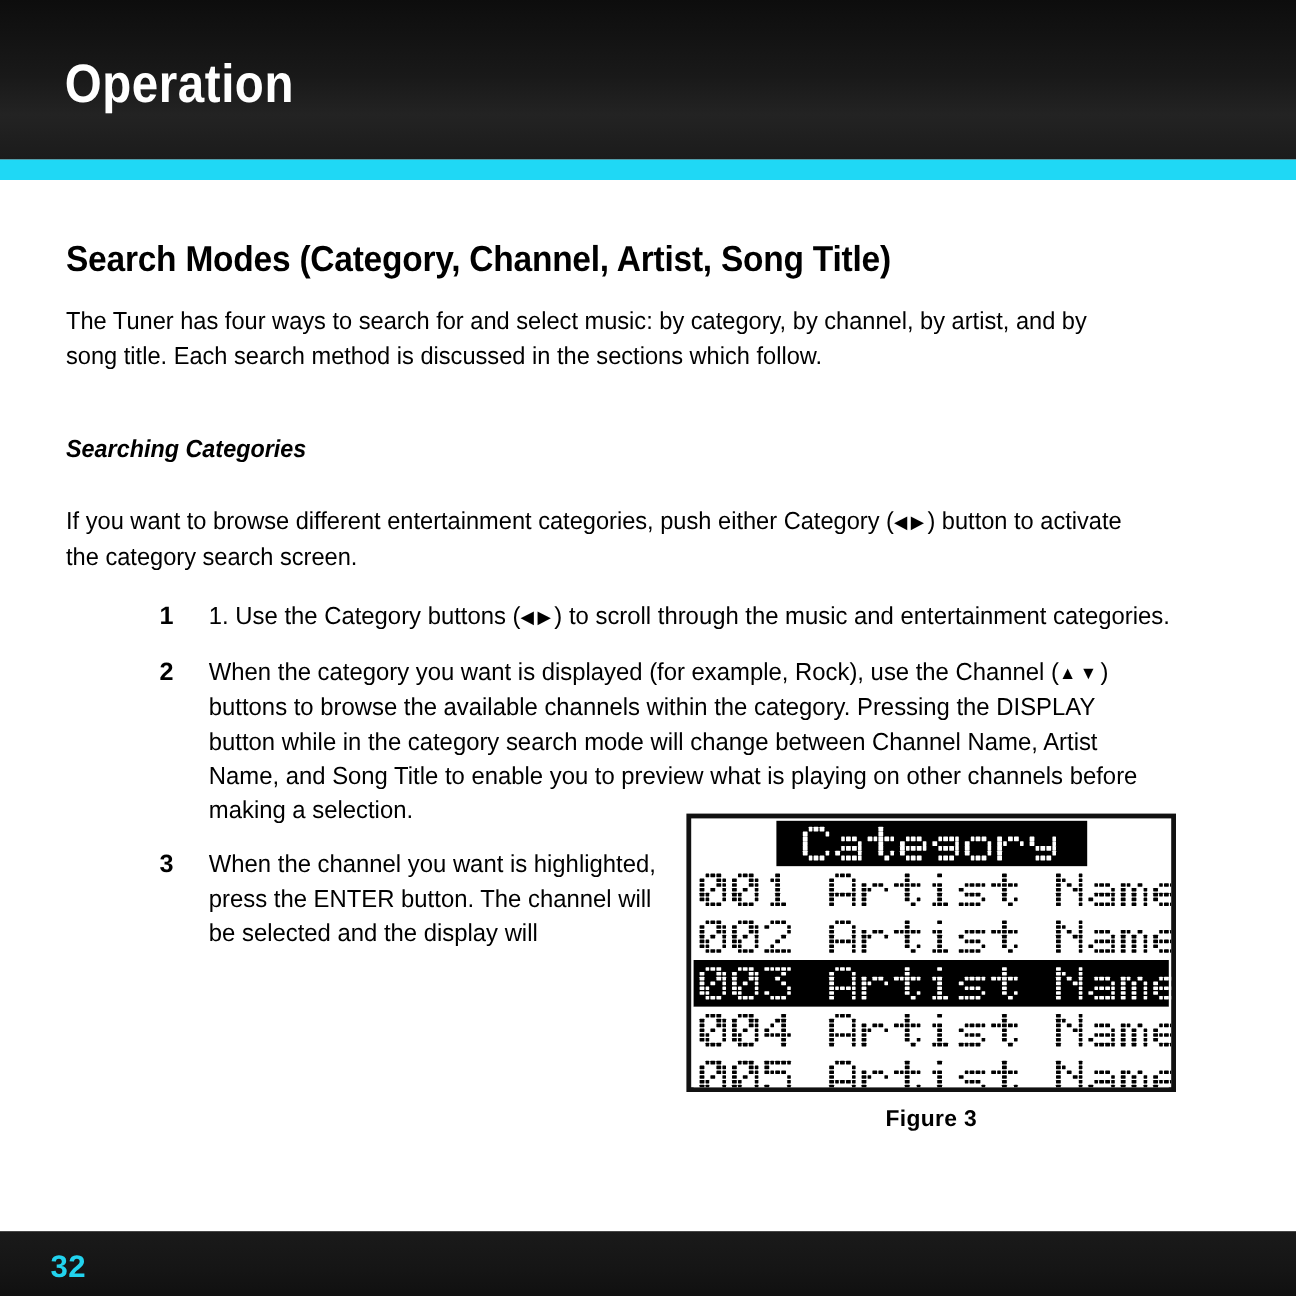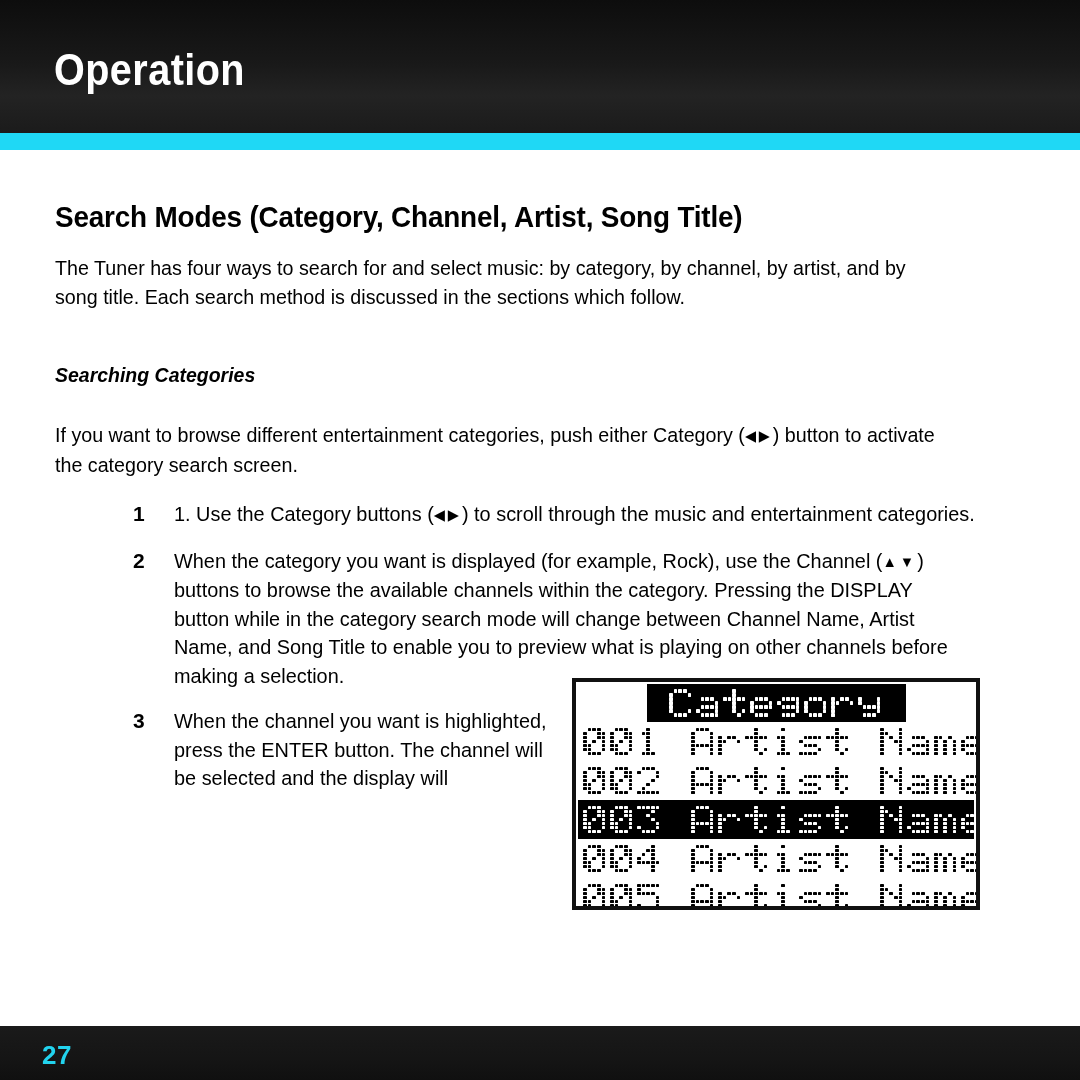--- a/index.html
+++ b/index.html
@@ -291,19 +291,20 @@
             </div>
             <div class="lcd-row">
               <div class="dotmatrix lcd-line-text"><span class="dm-char"><i style="left: 5.7px; top: 1px;"></i><i style="left: 10.4px; top: 1px;"></i><i style="left: 15.1px; top: 1px;"></i><i style="left: 1px; top: 5px;"></i><i style="left: 15.1px; top: 5px;"></i><i style="left: 19.8px; top: 5px;"></i><i style="left: 1px; top: 9px;"></i><i style="left: 15.1px; top: 9px;"></i><i style="left: 19.8px; top: 9px;"></i><i style="left: 1px; top: 13px;"></i><i style="left: 10.4px; top: 13px;"></i><i style="left: 19.8px; top: 13px;"></i><i style="left: 1px; top: 17px;"></i><i style="left: 5.7px; top: 17px;"></i><i style="left: 19.8px; top: 17px;"></i><i style="left: 1px; top: 21px;"></i><i style="left: 5.7px; top: 21px;"></i><i style="left: 19.8px; top: 21px;"></i><i style="left: 5.7px; top: 25px;"></i><i style="left: 10.4px; top: 25px;"></i><i style="left: 15.1px; top: 25px;"></i></span><span class="dm-char"><i style="left: 5.7px; top: 1px;"></i><i style="left: 10.4px; top: 1px;"></i><i style="left: 15.1px; top: 1px;"></i><i style="left: 1px; top: 5px;"></i><i style="left: 15.1px; top: 5px;"></i><i style="left: 19.8px; top: 5px;"></i><i style="left: 1px; top: 9px;"></i><i style="left: 15.1px; top: 9px;"></i><i style="left: 19.8px; top: 9px;"></i><i style="left: 1px; top: 13px;"></i><i style="left: 10.4px; top: 13px;"></i><i style="left: 19.8px; top: 13px;"></i><i style="left: 1px; top: 17px;"></i><i style="left: 5.7px; top: 17px;"></i><i style="left: 19.8px; top: 17px;"></i><i style="left: 1px; top: 21px;"></i><i style="left: 5.7px; top: 21px;"></i><i style="left: 19.8px; top: 21px;"></i><i style="left: 5.7px; top: 25px;"></i><i style="left: 10.4px; top: 25px;"></i><i style="left: 15.1px; top: 25px;"></i></span><span class="dm-char"><i style="left: 15.1px; top: 1px;"></i><i style="left: 10.4px; top: 5px;"></i><i style="left: 15.1px; top: 5px;"></i><i style="left: 5.7px; top: 9px;"></i><i style="left: 15.1px; top: 9px;"></i><i style="left: 1px; top: 13px;"></i><i style="left: 15.1px; top: 13px;"></i><i style="left: 1px; top: 17px;"></i><i style="left: 5.7px; top: 17px;"></i><i style="left: 10.4px; top: 17px;"></i><i style="left: 15.1px; top: 17px;"></i><i style="left: 19.8px; top: 17px;"></i><i style="left: 15.1px; top: 21px;"></i><i style="left: 15.1px; top: 25px;"></i></span><span class="dm-char"></span><span class="dm-char"><i style="left: 5.7px; top: 1px;"></i><i style="left: 10.4px; top: 1px;"></i><i style="left: 15.1px; top: 1px;"></i><i style="left: 1px; top: 5px;"></i><i style="left: 19.8px; top: 5px;"></i><i style="left: 1px; top: 9px;"></i><i style="left: 19.8px; top: 9px;"></i><i style="left: 1px; top: 13px;"></i><i style="left: 19.8px; top: 13px;"></i><i style="left: 1px; top: 17px;"></i><i style="left: 5.7px; top: 17px;"></i><i style="left: 10.4px; top: 17px;"></i><i style="left: 15.1px; top: 17px;"></i><i style="left: 19.8px; top: 17px;"></i><i style="left: 1px; top: 21px;"></i><i style="left: 19.8px; top: 21px;"></i><i style="left: 1px; top: 25px;"></i><i style="left: 19.8px; top: 25px;"></i></span><span class="dm-char"><i style="left: 1px; top: 9px;"></i><i style="left: 10.4px; top: 9px;"></i><i style="left: 15.1px; top: 9px;"></i><i style="left: 1px; top: 13px;"></i><i style="left: 5.7px; top: 13px;"></i><i style="left: 19.8px; top: 13px;"></i><i style="left: 1px; top: 17px;"></i><i style="left: 1px; top: 21px;"></i><i style="left: 1px; top: 25px;"></i></span><span class="dm-char"><i style="left: 10.4px; top: 1px;"></i><i style="left: 10.4px; top: 5px;"></i><i style="left: 1px; top: 9px;"></i><i style="left: 5.7px; top: 9px;"></i><i style="left: 10.4px; top: 9px;"></i><i style="left: 15.1px; top: 9px;"></i><i style="left: 19.8px; top: 9px;"></i><i style="left: 10.4px; top: 13px;"></i><i style="left: 10.4px; top: 17px;"></i><i style="left: 10.4px; top: 21px;"></i><i style="left: 19.8px; top: 21px;"></i><i style="left: 15.1px; top: 25px;"></i></span><span class="dm-char"><i style="left: 10.4px; top: 1px;"></i><i style="left: 5.7px; top: 9px;"></i><i style="left: 10.4px; top: 9px;"></i><i style="left: 10.4px; top: 13px;"></i><i style="left: 10.4px; top: 17px;"></i><i style="left: 10.4px; top: 21px;"></i><i style="left: 5.7px; top: 25px;"></i><i style="left: 10.4px; top: 25px;"></i><i style="left: 15.1px; top: 25px;"></i></span><span class="dm-char"><i style="left: 5.7px; top: 9px;"></i><i style="left: 10.4px; top: 9px;"></i><i style="left: 15.1px; top: 9px;"></i><i style="left: 19.8px; top: 9px;"></i><i style="left: 1px; top: 13px;"></i><i style="left: 5.7px; top: 17px;"></i><i style="left: 10.4px; top: 17px;"></i><i style="left: 15.1px; top: 17px;"></i><i style="left: 19.8px; top: 21px;"></i><i style="left: 1px; top: 25px;"></i><i style="left: 5.7px; top: 25px;"></i><i style="left: 10.4px; top: 25px;"></i><i style="left: 15.1px; top: 25px;"></i></span><span class="dm-char"><i style="left: 10.4px; top: 1px;"></i><i style="left: 10.4px; top: 5px;"></i><i style="left: 1px; top: 9px;"></i><i style="left: 5.7px; top: 9px;"></i><i style="left: 10.4px; top: 9px;"></i><i style="left: 15.1px; top: 9px;"></i><i style="left: 19.8px; top: 9px;"></i><i style="left: 10.4px; top: 13px;"></i><i style="left: 10.4px; top: 17px;"></i><i style="left: 10.4px; top: 21px;"></i><i style="left: 19.8px; top: 21px;"></i><i style="left: 15.1px; top: 25px;"></i></span><span class="dm-char"></span><span class="dm-char"><i style="left: 1px; top: 1px;"></i><i style="left: 19.8px; top: 1px;"></i><i style="left: 1px; top: 5px;"></i><i style="left: 5.7px; top: 5px;"></i><i style="left: 19.8px; top: 5px;"></i><i style="left: 1px; top: 9px;"></i><i style="left: 10.4px; top: 9px;"></i><i style="left: 19.8px; top: 9px;"></i><i style="left: 1px; top: 13px;"></i><i style="left: 15.1px; top: 13px;"></i><i style="left: 19.8px; top: 13px;"></i><i style="left: 1px; top: 17px;"></i><i style="left: 19.8px; top: 17px;"></i><i style="left: 1px; top: 21px;"></i><i style="left: 19.8px; top: 21px;"></i><i style="left: 1px; top: 25px;"></i><i style="left: 19.8px; top: 25px;"></i></span><span class="dm-char"><i style="left: 5.7px; top: 9px;"></i><i style="left: 10.4px; top: 9px;"></i><i style="left: 15.1px; top: 9px;"></i><i style="left: 19.8px; top: 13px;"></i><i style="left: 5.7px; top: 17px;"></i><i style="left: 10.4px; top: 17px;"></i><i style="left: 15.1px; top: 17px;"></i><i style="left: 19.8px; top: 17px;"></i><i style="left: 1px; top: 21px;"></i><i style="left: 19.8px; top: 21px;"></i><i style="left: 5.7px; top: 25px;"></i><i style="left: 10.4px; top: 25px;"></i><i style="left: 15.1px; top: 25px;"></i><i style="left: 19.8px; top: 25px;"></i></span><span class="dm-char"><i style="left: 1px; top: 9px;"></i><i style="left: 5.7px; top: 9px;"></i><i style="left: 15.1px; top: 9px;"></i><i style="left: 1px; top: 13px;"></i><i style="left: 10.4px; top: 13px;"></i><i style="left: 19.8px; top: 13px;"></i><i style="left: 1px; top: 17px;"></i><i style="left: 10.4px; top: 17px;"></i><i style="left: 19.8px; top: 17px;"></i><i style="left: 1px; top: 21px;"></i><i style="left: 10.4px; top: 21px;"></i><i style="left: 19.8px; top: 21px;"></i><i style="left: 1px; top: 25px;"></i><i style="left: 10.4px; top: 25px;"></i><i style="left: 19.8px; top: 25px;"></i></span><span class="dm-char"><i style="left: 5.7px; top: 9px;"></i><i style="left: 10.4px; top: 9px;"></i><i style="left: 15.1px; top: 9px;"></i><i style="left: 1px; top: 13px;"></i><i style="left: 19.8px; top: 13px;"></i><i style="left: 1px; top: 17px;"></i><i style="left: 5.7px; top: 17px;"></i><i style="left: 10.4px; top: 17px;"></i><i style="left: 15.1px; top: 17px;"></i><i style="left: 19.8px; top: 17px;"></i><i style="left: 1px; top: 21px;"></i><i style="left: 5.7px; top: 25px;"></i><i style="left: 10.4px; top: 25px;"></i><i style="left: 15.1px; top: 25px;"></i></span></div>
             </div>
             <div class="lcd-row">
               <div class="dotmatrix lcd-line-text"><span class="dm-char"><i style="left: 5.7px; top: 1px;"></i><i style="left: 10.4px; top: 1px;"></i><i style="left: 15.1px; top: 1px;"></i><i style="left: 1px; top: 5px;"></i><i style="left: 15.1px; top: 5px;"></i><i style="left: 19.8px; top: 5px;"></i><i style="left: 1px; top: 9px;"></i><i style="left: 15.1px; top: 9px;"></i><i style="left: 19.8px; top: 9px;"></i><i style="left: 1px; top: 13px;"></i><i style="left: 10.4px; top: 13px;"></i><i style="left: 19.8px; top: 13px;"></i><i style="left: 1px; top: 17px;"></i><i style="left: 5.7px; top: 17px;"></i><i style="left: 19.8px; top: 17px;"></i><i style="left: 1px; top: 21px;"></i><i style="left: 5.7px; top: 21px;"></i><i style="left: 19.8px; top: 21px;"></i><i style="left: 5.7px; top: 25px;"></i><i style="left: 10.4px; top: 25px;"></i><i style="left: 15.1px; top: 25px;"></i></span><span class="dm-char"><i style="left: 5.7px; top: 1px;"></i><i style="left: 10.4px; top: 1px;"></i><i style="left: 15.1px; top: 1px;"></i><i style="left: 1px; top: 5px;"></i><i style="left: 15.1px; top: 5px;"></i><i style="left: 19.8px; top: 5px;"></i><i style="left: 1px; top: 9px;"></i><i style="left: 15.1px; top: 9px;"></i><i style="left: 19.8px; top: 9px;"></i><i style="left: 1px; top: 13px;"></i><i style="left: 10.4px; top: 13px;"></i><i style="left: 19.8px; top: 13px;"></i><i style="left: 1px; top: 17px;"></i><i style="left: 5.7px; top: 17px;"></i><i style="left: 19.8px; top: 17px;"></i><i style="left: 1px; top: 21px;"></i><i style="left: 5.7px; top: 21px;"></i><i style="left: 19.8px; top: 21px;"></i><i style="left: 5.7px; top: 25px;"></i><i style="left: 10.4px; top: 25px;"></i><i style="left: 15.1px; top: 25px;"></i></span><span class="dm-char"><i style="left: 1px; top: 1px;"></i><i style="left: 5.7px; top: 1px;"></i><i style="left: 10.4px; top: 1px;"></i><i style="left: 15.1px; top: 1px;"></i><i style="left: 19.8px; top: 1px;"></i><i style="left: 1px; top: 5px;"></i><i style="left: 1px; top: 9px;"></i><i style="left: 5.7px; top: 9px;"></i><i style="left: 10.4px; top: 9px;"></i><i style="left: 15.1px; top: 9px;"></i><i style="left: 19.8px; top: 13px;"></i><i style="left: 19.8px; top: 17px;"></i><i style="left: 1px; top: 21px;"></i><i style="left: 19.8px; top: 21px;"></i><i style="left: 5.7px; top: 25px;"></i><i style="left: 10.4px; top: 25px;"></i><i style="left: 15.1px; top: 25px;"></i></span><span class="dm-char"></span><span class="dm-char"><i style="left: 5.7px; top: 1px;"></i><i style="left: 10.4px; top: 1px;"></i><i style="left: 15.1px; top: 1px;"></i><i style="left: 1px; top: 5px;"></i><i style="left: 19.8px; top: 5px;"></i><i style="left: 1px; top: 9px;"></i><i style="left: 19.8px; top: 9px;"></i><i style="left: 1px; top: 13px;"></i><i style="left: 19.8px; top: 13px;"></i><i style="left: 1px; top: 17px;"></i><i style="left: 5.7px; top: 17px;"></i><i style="left: 10.4px; top: 17px;"></i><i style="left: 15.1px; top: 17px;"></i><i style="left: 19.8px; top: 17px;"></i><i style="left: 1px; top: 21px;"></i><i style="left: 19.8px; top: 21px;"></i><i style="left: 1px; top: 25px;"></i><i style="left: 19.8px; top: 25px;"></i></span><span class="dm-char"><i style="left: 1px; top: 9px;"></i><i style="left: 10.4px; top: 9px;"></i><i style="left: 15.1px; top: 9px;"></i><i style="left: 1px; top: 13px;"></i><i style="left: 5.7px; top: 13px;"></i><i style="left: 19.8px; top: 13px;"></i><i style="left: 1px; top: 17px;"></i><i style="left: 1px; top: 21px;"></i><i style="left: 1px; top: 25px;"></i></span><span class="dm-char"><i style="left: 10.4px; top: 1px;"></i><i style="left: 10.4px; top: 5px;"></i><i style="left: 1px; top: 9px;"></i><i style="left: 5.7px; top: 9px;"></i><i style="left: 10.4px; top: 9px;"></i><i style="left: 15.1px; top: 9px;"></i><i style="left: 19.8px; top: 9px;"></i><i style="left: 10.4px; top: 13px;"></i><i style="left: 10.4px; top: 17px;"></i><i style="left: 10.4px; top: 21px;"></i><i style="left: 19.8px; top: 21px;"></i><i style="left: 15.1px; top: 25px;"></i></span><span class="dm-char"><i style="left: 10.4px; top: 1px;"></i><i style="left: 5.7px; top: 9px;"></i><i style="left: 10.4px; top: 9px;"></i><i style="left: 10.4px; top: 13px;"></i><i style="left: 10.4px; top: 17px;"></i><i style="left: 10.4px; top: 21px;"></i><i style="left: 5.7px; top: 25px;"></i><i style="left: 10.4px; top: 25px;"></i><i style="left: 15.1px; top: 25px;"></i></span><span class="dm-char"><i style="left: 5.7px; top: 9px;"></i><i style="left: 10.4px; top: 9px;"></i><i style="left: 15.1px; top: 9px;"></i><i style="left: 19.8px; top: 9px;"></i><i style="left: 1px; top: 13px;"></i><i style="left: 5.7px; top: 17px;"></i><i style="left: 10.4px; top: 17px;"></i><i style="left: 15.1px; top: 17px;"></i><i style="left: 19.8px; top: 21px;"></i><i style="left: 1px; top: 25px;"></i><i style="left: 5.7px; top: 25px;"></i><i style="left: 10.4px; top: 25px;"></i><i style="left: 15.1px; top: 25px;"></i></span><span class="dm-char"><i style="left: 10.4px; top: 1px;"></i><i style="left: 10.4px; top: 5px;"></i><i style="left: 1px; top: 9px;"></i><i style="left: 5.7px; top: 9px;"></i><i style="left: 10.4px; top: 9px;"></i><i style="left: 15.1px; top: 9px;"></i><i style="left: 19.8px; top: 9px;"></i><i style="left: 10.4px; top: 13px;"></i><i style="left: 10.4px; top: 17px;"></i><i style="left: 10.4px; top: 21px;"></i><i style="left: 19.8px; top: 21px;"></i><i style="left: 15.1px; top: 25px;"></i></span><span class="dm-char"></span><span class="dm-char"><i style="left: 1px; top: 1px;"></i><i style="left: 19.8px; top: 1px;"></i><i style="left: 1px; top: 5px;"></i><i style="left: 5.7px; top: 5px;"></i><i style="left: 19.8px; top: 5px;"></i><i style="left: 1px; top: 9px;"></i><i style="left: 10.4px; top: 9px;"></i><i style="left: 19.8px; top: 9px;"></i><i style="left: 1px; top: 13px;"></i><i style="left: 15.1px; top: 13px;"></i><i style="left: 19.8px; top: 13px;"></i><i style="left: 1px; top: 17px;"></i><i style="left: 19.8px; top: 17px;"></i><i style="left: 1px; top: 21px;"></i><i style="left: 19.8px; top: 21px;"></i><i style="left: 1px; top: 25px;"></i><i style="left: 19.8px; top: 25px;"></i></span><span class="dm-char"><i style="left: 5.7px; top: 9px;"></i><i style="left: 10.4px; top: 9px;"></i><i style="left: 15.1px; top: 9px;"></i><i style="left: 19.8px; top: 13px;"></i><i style="left: 5.7px; top: 17px;"></i><i style="left: 10.4px; top: 17px;"></i><i style="left: 15.1px; top: 17px;"></i><i style="left: 19.8px; top: 17px;"></i><i style="left: 1px; top: 21px;"></i><i style="left: 19.8px; top: 21px;"></i><i style="left: 5.7px; top: 25px;"></i><i style="left: 10.4px; top: 25px;"></i><i style="left: 15.1px; top: 25px;"></i><i style="left: 19.8px; top: 25px;"></i></span><span class="dm-char"><i style="left: 1px; top: 9px;"></i><i style="left: 5.7px; top: 9px;"></i><i style="left: 15.1px; top: 9px;"></i><i style="left: 1px; top: 13px;"></i><i style="left: 10.4px; top: 13px;"></i><i style="left: 19.8px; top: 13px;"></i><i style="left: 1px; top: 17px;"></i><i style="left: 10.4px; top: 17px;"></i><i style="left: 19.8px; top: 17px;"></i><i style="left: 1px; top: 21px;"></i><i style="left: 10.4px; top: 21px;"></i><i style="left: 19.8px; top: 21px;"></i><i style="left: 1px; top: 25px;"></i><i style="left: 10.4px; top: 25px;"></i><i style="left: 19.8px; top: 25px;"></i></span><span class="dm-char"><i style="left: 5.7px; top: 9px;"></i><i style="left: 10.4px; top: 9px;"></i><i style="left: 15.1px; top: 9px;"></i><i style="left: 1px; top: 13px;"></i><i style="left: 19.8px; top: 13px;"></i><i style="left: 1px; top: 17px;"></i><i style="left: 5.7px; top: 17px;"></i><i style="left: 10.4px; top: 17px;"></i><i style="left: 15.1px; top: 17px;"></i><i style="left: 19.8px; top: 17px;"></i><i style="left: 1px; top: 21px;"></i><i style="left: 5.7px; top: 25px;"></i><i style="left: 10.4px; top: 25px;"></i><i style="left: 15.1px; top: 25px;"></i></span></div>
             </div>
           </div>
       </div>
     </div>
+    <div class="figure-caption">Figure 3</div>
   </div>
 
 </div>
 
 <div class="footer-band">
-  <div class="page-number">27</div>
+  <div class="page-number">32</div>
 </div>
 
 </body></html>

